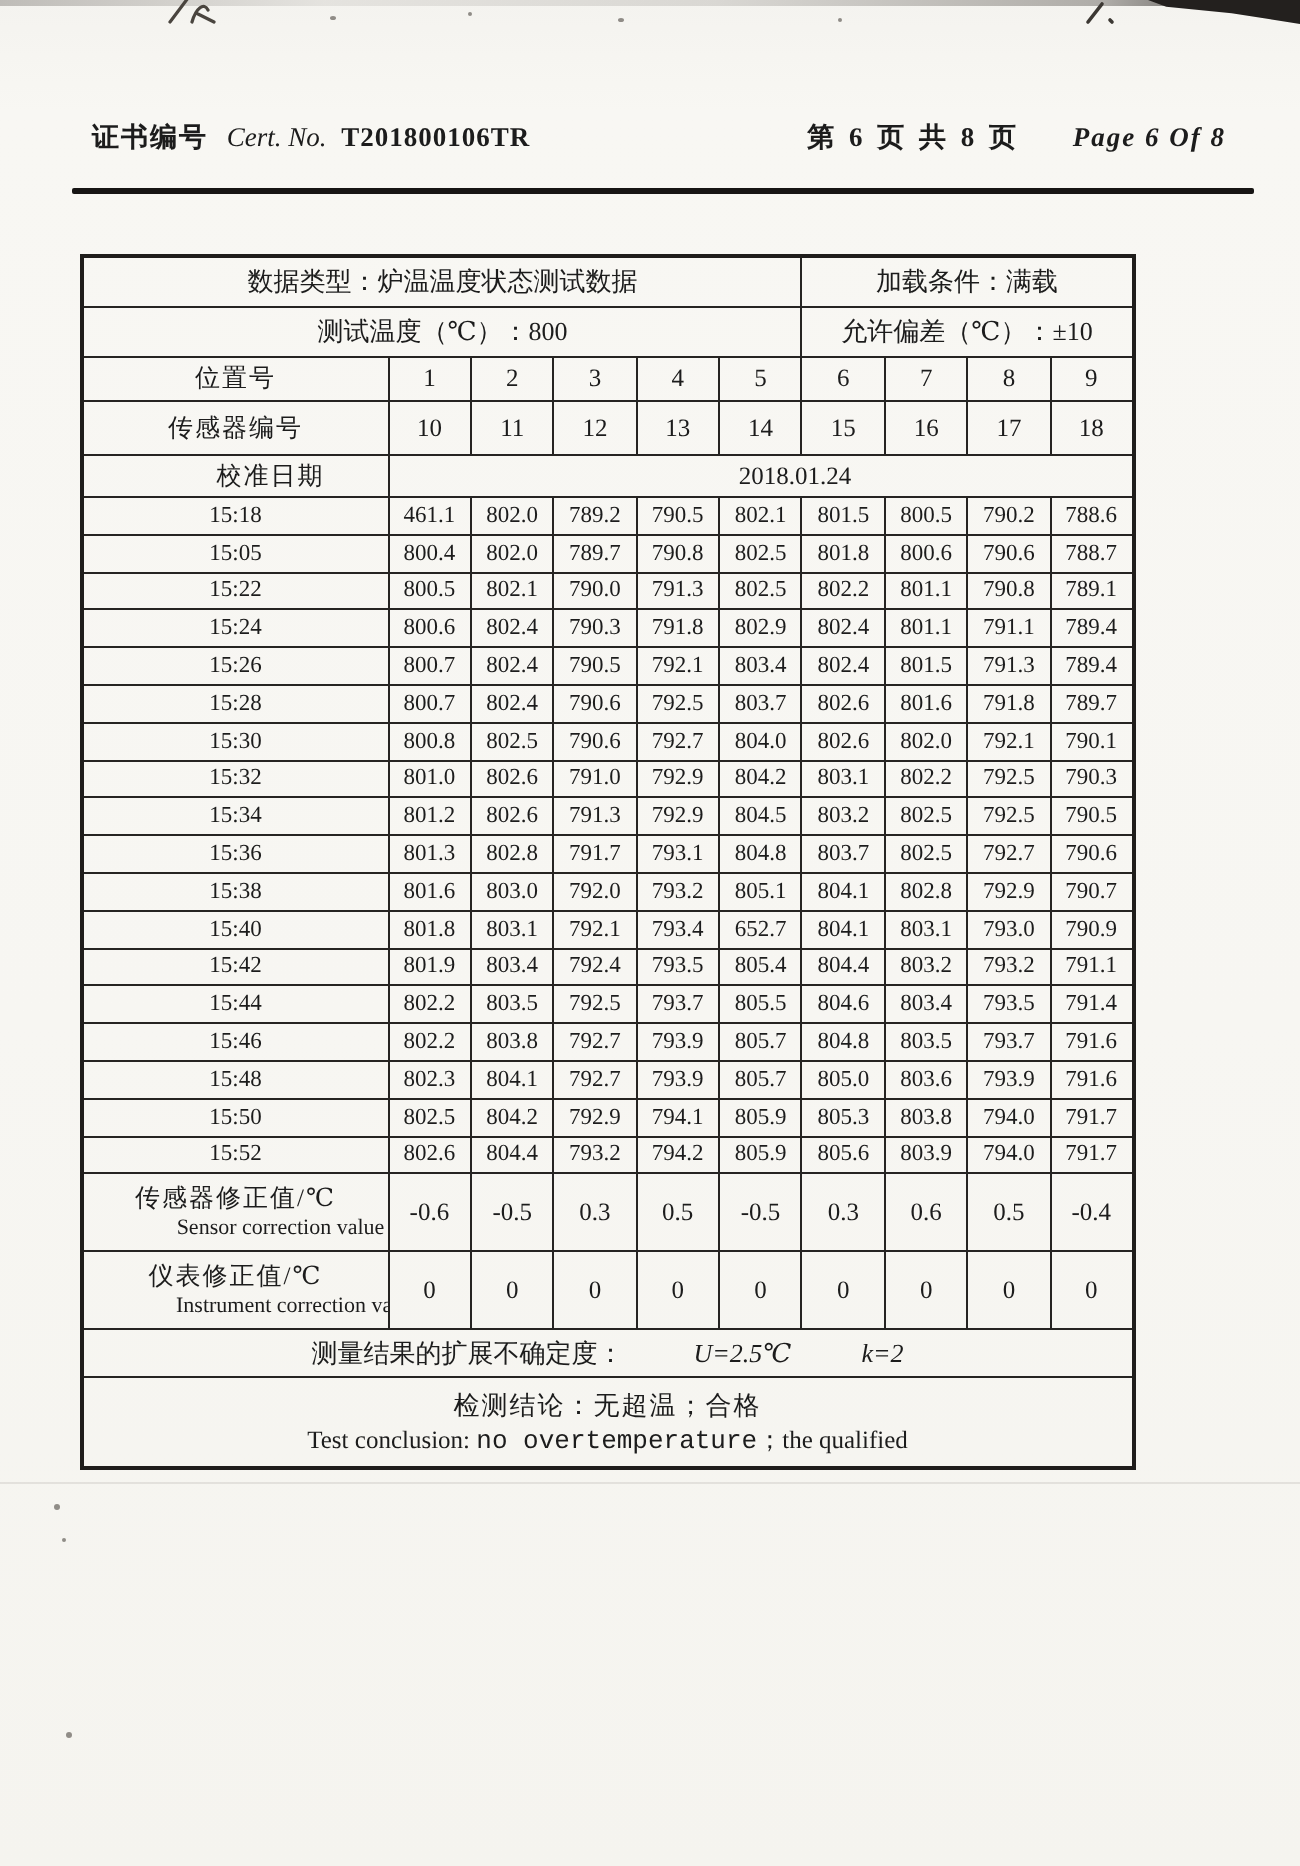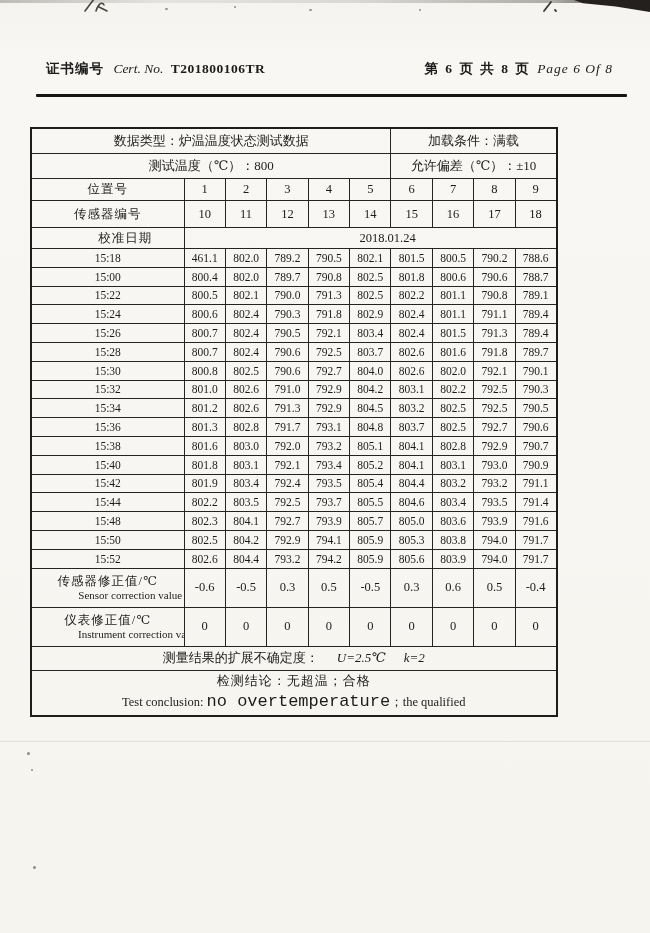--- a/index.html
+++ b/index.html
@@ -30,26 +30,26 @@
   
   .doc-header {
     position:absolute; top:60px; left:46px; width:567px;
     display:flex; justify-content:space-between; align-items:baseline;
     font-size:13.5px; white-space:nowrap;
   }
   .cert-label-cn { font-weight:bold; letter-spacing:1px; }
   .cert-label-en { font-style:italic; margin:0 4px 0 6px; }
   .cert-number { font-weight:bold; letter-spacing:.5px; }
   .page-cn { font-weight:bold; letter-spacing:2px; }
-  .page-en { font-weight:normal; font-style:italic; margin-left:3px; letter-spacing:1px; }
+  .page-en { font-weight:bold; font-style:italic; margin-left:23px; letter-spacing:1px; }
   .rule { position:absolute; top:94px; left:36px; width:591px; height:3px; background:#171514; border-radius:1px; }
 
   
   table.sheet {
-    position:absolute; top:127px; left:30px;
+    position:absolute; top:127px; left:40px;
     width:526px; table-layout:fixed; border-collapse:collapse;
     background:transparent;
   }
   table.sheet td {
     border:1.4px solid #262422; text-align:center; vertical-align:middle;
     padding:0 1px; font-size:12px; white-space:nowrap; overflow:hidden;
   }
   table.sheet { border:2.2px solid #1f1d1b; }
   col.c-label { width:153px; }
   col.c-d { width:41.4px; }
@@ -60,24 +60,24 @@
   tr.r-cal   td { height:20px; font-size:12.5px;padding-left:36px; }
   tr.r-time  td { height:18px; font-size:12px; }
   tr.r-data  td { height:17.8px; font-size:11.5px; }
   tr.r-corr  td { height:38px; font-size:12.5px; }
   tr.r-uncert td { height:23px; font-size:13px; }
   tr.r-concl  td { height:44px; font-size:13px; }
 
   .lbl { letter-spacing:1px; }
   .corr-label .cn { font-size:12.5px; letter-spacing:1px; line-height:1.35; }
   .corr-label .en { font-size:11px; letter-spacing:0; line-height:1.2;margin-left:45px; }
-  .uncert-u, .uncert-k { font-style:italic; margin-left:18px; font-family:"Liberation Serif","DejaVu Serif",serif; }
+  .uncert-u, .uncert-k { font-style:italic; margin-left:35px; font-family:"Liberation Serif","DejaVu Serif",serif; }
   .concl-cn { letter-spacing:1px; line-height:1.5; }
   .concl-en { font-size:12.5px; line-height:1.4; }
-  .concl-en .mono { font-family:"Liberation Mono","DejaVu Sans Mono",monospace; font-size:17px; }
+  .concl-en .mono { font-family:"Liberation Mono","DejaVu Sans Mono",monospace; font-size:13px; }
 </style>
 </head>
 <body>
 
 <div class="page">
 
   <div class="top-edge"></div>
   <div class="corner-wedge"></div>
   <div class="pen-mark">
     <svg width="42" height="16" viewBox="0 0 42 16">
@@ -168,21 +168,21 @@
           <td>802.0</td>
           <td>789.2</td>
           <td>790.5</td>
           <td>802.1</td>
           <td>801.5</td>
           <td>800.5</td>
           <td>790.2</td>
           <td>788.6</td>
         </tr>
         <tr class="r-data">
-          <td>15:00</td>
+          <td>15:05</td>
           <td>800.4</td>
           <td>802.0</td>
           <td>789.7</td>
           <td>790.8</td>
           <td>802.5</td>
           <td>801.8</td>
           <td>800.6</td>
           <td>790.6</td>
           <td>788.7</td>
         </tr>
@@ -293,21 +293,21 @@
           <td>802.8</td>
           <td>792.9</td>
           <td>790.7</td>
         </tr>
         <tr class="r-data">
           <td>15:40</td>
           <td>801.8</td>
           <td>803.1</td>
           <td>792.1</td>
           <td>793.4</td>
-          <td>805.2</td>
+          <td>652.7</td>
           <td>804.1</td>
           <td>803.1</td>
           <td>793.0</td>
           <td>790.9</td>
         </tr>
         <tr class="r-data">
           <td>15:42</td>
           <td>801.9</td>
           <td>803.4</td>
           <td>792.4</td>
@@ -322,20 +322,32 @@
           <td>15:44</td>
           <td>802.2</td>
           <td>803.5</td>
           <td>792.5</td>
           <td>793.7</td>
           <td>805.5</td>
           <td>804.6</td>
           <td>803.4</td>
           <td>793.5</td>
           <td>791.4</td>
+        </tr>
+        <tr class="r-data">
+          <td>15:46</td>
+          <td>802.2</td>
+          <td>803.8</td>
+          <td>792.7</td>
+          <td>793.9</td>
+          <td>805.7</td>
+          <td>804.8</td>
+          <td>803.5</td>
+          <td>793.7</td>
+          <td>791.6</td>
         </tr>
         <tr class="r-data">
           <td>15:48</td>
           <td>802.3</td>
           <td>804.1</td>
           <td>792.7</td>
           <td>793.9</td>
           <td>805.7</td>
           <td>805.0</td>
           <td>803.6</td>

